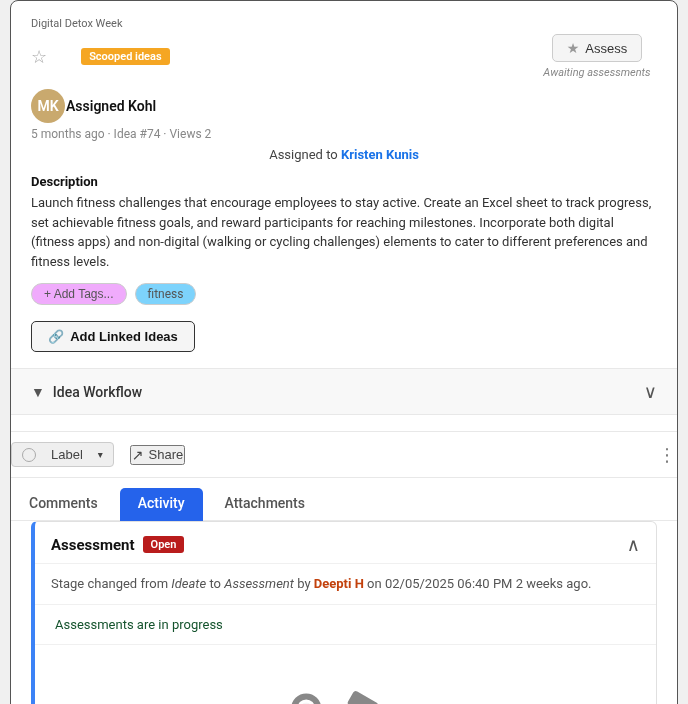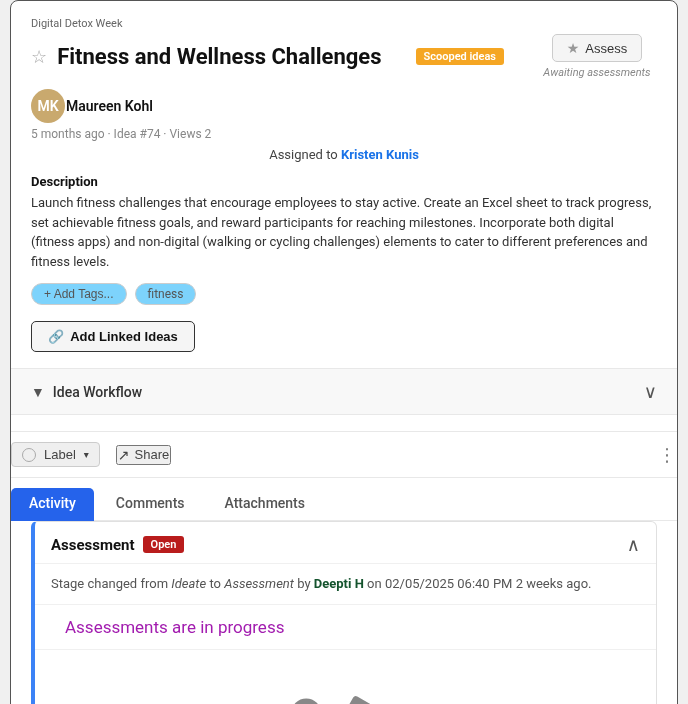--- a/index.html
+++ b/index.html
@@ -149,21 +149,21 @@
       gap: 8px;
       margin-bottom: 16px;
       flex-wrap: wrap;
     }
     .tag-add {
       border: 1.5px solid #ccc;
       border-radius: 20px;
       padding: 3px 12px;
       font-size: 12px;
       color: #555;
-      background: #7dd3fc;
+      background: #f0abfc;
       cursor: pointer;
     }
     .tag-item {
       border: 1.5px solid #ccc;
       border-radius: 20px;
       padding: 3px 12px;
       font-size: 12px;
       color: #555;
       background: #7dd3fc;
     }
@@ -222,21 +222,21 @@
       margin: 0 -20px;
     }
     .action-left {
       display: flex;
       align-items: center;
       gap: 16px;
     }
     .label-btn {
       display: flex;
       align-items: center;
-      gap: 8px;
+      gap: 15px;
       font-size: 13px;
       color: #444;
       cursor: pointer;
       border: 1px solid #ccc;
       border-radius: 4px;
       padding: 4px 10px;
     }
     .share-btn {
       display: flex;
       align-items: center;
@@ -316,29 +316,29 @@
     }
     .stage-change-text {
       font-size: 13px;
       color: #555;
       padding: 10px 16px;
       border-bottom: 1px solid #f0f0f0;
       line-height: 1.5;
     }
     .stage-change-text strong {
       font-weight: 700;
-      color: #14532d;
+      color: #c2410c;
     }
     .stage-change-text em {
       font-style: italic;
     }
     .in-progress-row {
-      padding: 12px 30px;
-      font-size: 17px;
-      color: #a21caf;
+      padding: 12px 20px;
+      font-size: 13px;
+      color: #14532d;
       border-bottom: 1px solid #f0f0f0;
     }
     .tools-illustration {
       display: flex;
       justify-content: center;
       align-items: center;
       padding: 24px 0 8px 0;
       font-size: 64px;
     }
     .section-padding {
@@ -349,35 +349,34 @@
 <body>
 
 <div class="card">
   <div class="card-inner">
 
     <div class="category-label">Digital Detox Week</div>
 
     <div class="title-row">
       <div class="title-left">
         <span class="star-icon">☆</span>
-        <span class="page-title">Fitness and Wellness Challenges</span>
         <span class="badge-scooped">Scooped ideas</span>
       </div>
       <div class="assess-area">
         <button class="assess-btn">
           <span class="star-btn-icon">★</span>
           <span>Assess</span>
         </button>
         <span class="awaiting-text">Awaiting assessments</span>
       </div>
     </div>
 
     <div class="author-row">
       <div class="avatar">MK</div>
-      <span class="author-name">Maureen Kohl</span>
+      <span class="author-name">Assigned Kohl</span>
     </div>
 
     <div class="meta-row">5 months ago · Idea #74 · Views 2</div>
 
     <div class="assigned-row">
       <span>Assigned to</span>
       <a href="#">Kristen Kunis</a>
     </div>
 
     <div class="description-section">
@@ -417,22 +416,22 @@
       </button>
       <button class="share-btn">
         <span style="font-size:14px;">↗</span>
         <span>Share</span>
       </button>
     </div>
     <span class="three-dots">⋮</span>
   </div>
 
   <div class="tabs-row">
+    <div class="tab">Comments</div>
     <div class="tab active">Activity</div>
-    <div class="tab">Comments</div>
     <div class="tab">Attachments</div>
   </div>
 
   <div class="activity-section section-padding">
     <div class="assessment-card">
 
       <div class="assessment-header">
         <div class="assessment-title-row">
           <span class="assessment-title">Assessment</span>
           <span class="badge-open">Open</span>

